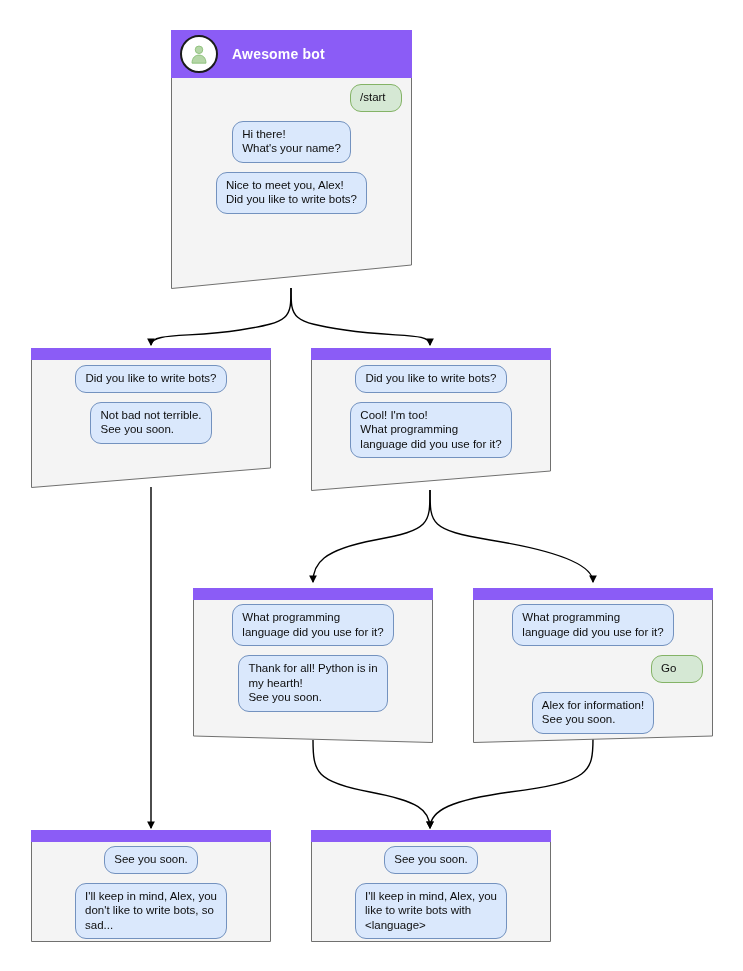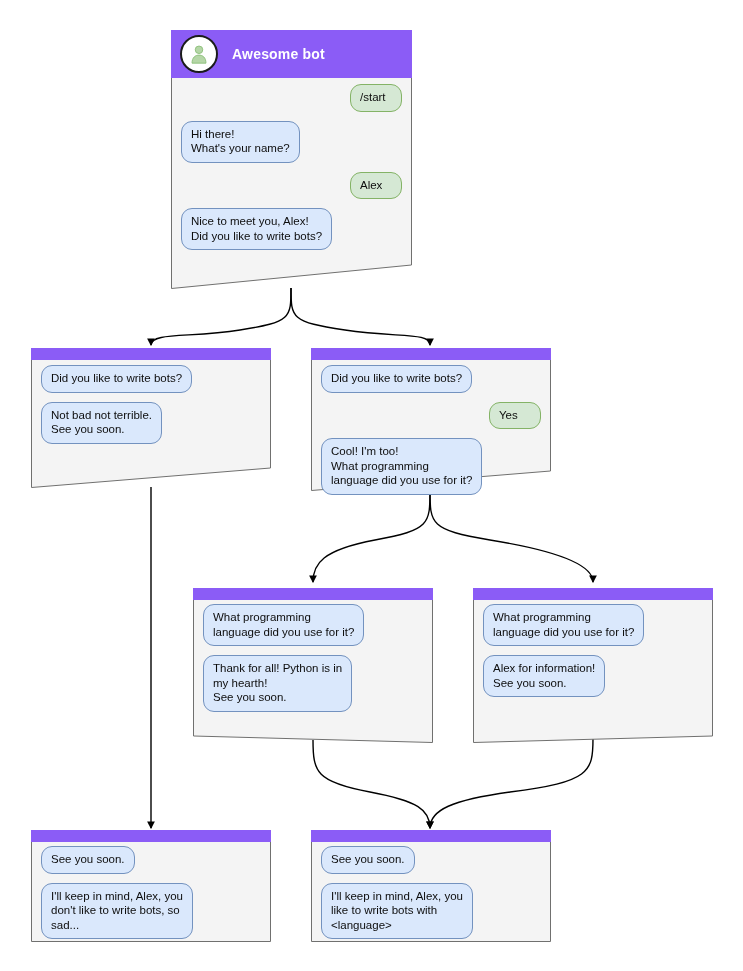--- a/index.html
+++ b/index.html
@@ -99,21 +99,21 @@
     left: 0;
     right: 0;
     box-sizing: border-box;
     padding: 0 10px;
   }
 
   .msg-row {
     display: flex;
     margin-bottom: 9px;
   }
-  .msg-row.bot  { justify-content: flex-start; }
+  .msg-row.bot  { justify-content: center; }
   .msg-row.user { justify-content: flex-end; }
 
   .bubble {
     border-radius: 11px;
     padding: 5px 9px 6px 9px;
     font-size: 11.5px;
     line-height: 14.5px;
     color: #0d0d0d;
     box-sizing: border-box;
     white-space: pre-line;
@@ -173,23 +173,20 @@
       </div>
 
       <div class="chat" style="top:54px;">
         <div class="msg-row user">
           <div class="bubble user">/start</div>
         </div>
         <div class="msg-row bot">
           <div class="bubble bot">Hi there!
 What's your name?</div>
         </div>
-        <div class="msg-row user">
-          <div class="bubble user">Alex</div>
-        </div>
         <div class="msg-row bot">
           <div class="bubble bot">Nice to meet you, Alex!
 Did you like to write bots?</div>
         </div>
       </div>
     </div>
   </div>
 
   <div class="node" style="left:31px; top:348px; width:240px; height:140px;">
     <svg class="node-shape" viewBox="0 0 240 140" preserveAspectRatio="none">
@@ -212,23 +209,20 @@
   <div class="node" style="left:311px; top:348px; width:240px; height:143px;">
     <svg class="node-shape" viewBox="0 0 240 143" preserveAspectRatio="none">
       <polygon points="0.5,0.5 239.5,0.5 239.5,123 0.5,142.5" fill="#f4f4f4" stroke="#70706f" stroke-width="1"></polygon>
     </svg>
     <div class="node-inner">
       <div class="node-header"></div>
       <div class="chat" style="top:17px;">
         <div class="msg-row bot">
           <div class="bubble bot">Did you like to write bots?</div>
         </div>
-        <div class="msg-row user">
-          <div class="bubble user">Yes</div>
-        </div>
         <div class="msg-row bot">
           <div class="bubble bot">Cool! I'm too!
 What programming
 language did you use for it?</div>
         </div>
       </div>
     </div>
   </div>
 
   <div class="node" style="left:193px; top:588px; width:240px; height:155px;">
@@ -255,20 +249,23 @@
     <svg class="node-shape" viewBox="0 0 240 155" preserveAspectRatio="none">
       <polygon points="0.5,0.5 239.5,0.5 239.5,148 0.5,154.5" fill="#f4f4f4" stroke="#70706f" stroke-width="1"></polygon>
     </svg>
     <div class="node-inner">
       <div class="node-header"></div>
       <div class="chat" style="top:16px;">
         <div class="msg-row bot">
           <div class="bubble bot">What programming
 language did you use for it?</div>
         </div>
+        <div class="msg-row user">
+          <div class="bubble user">Go</div>
+        </div>
         <div class="msg-row bot">
           <div class="bubble bot">Alex for information!
 See you soon.</div>
         </div>
       </div>
     </div>
   </div>
 
   <div class="node" style="left:31px; top:830px; width:240px; height:112px;">
     <svg class="node-shape" viewBox="0 0 240 112" preserveAspectRatio="none">

